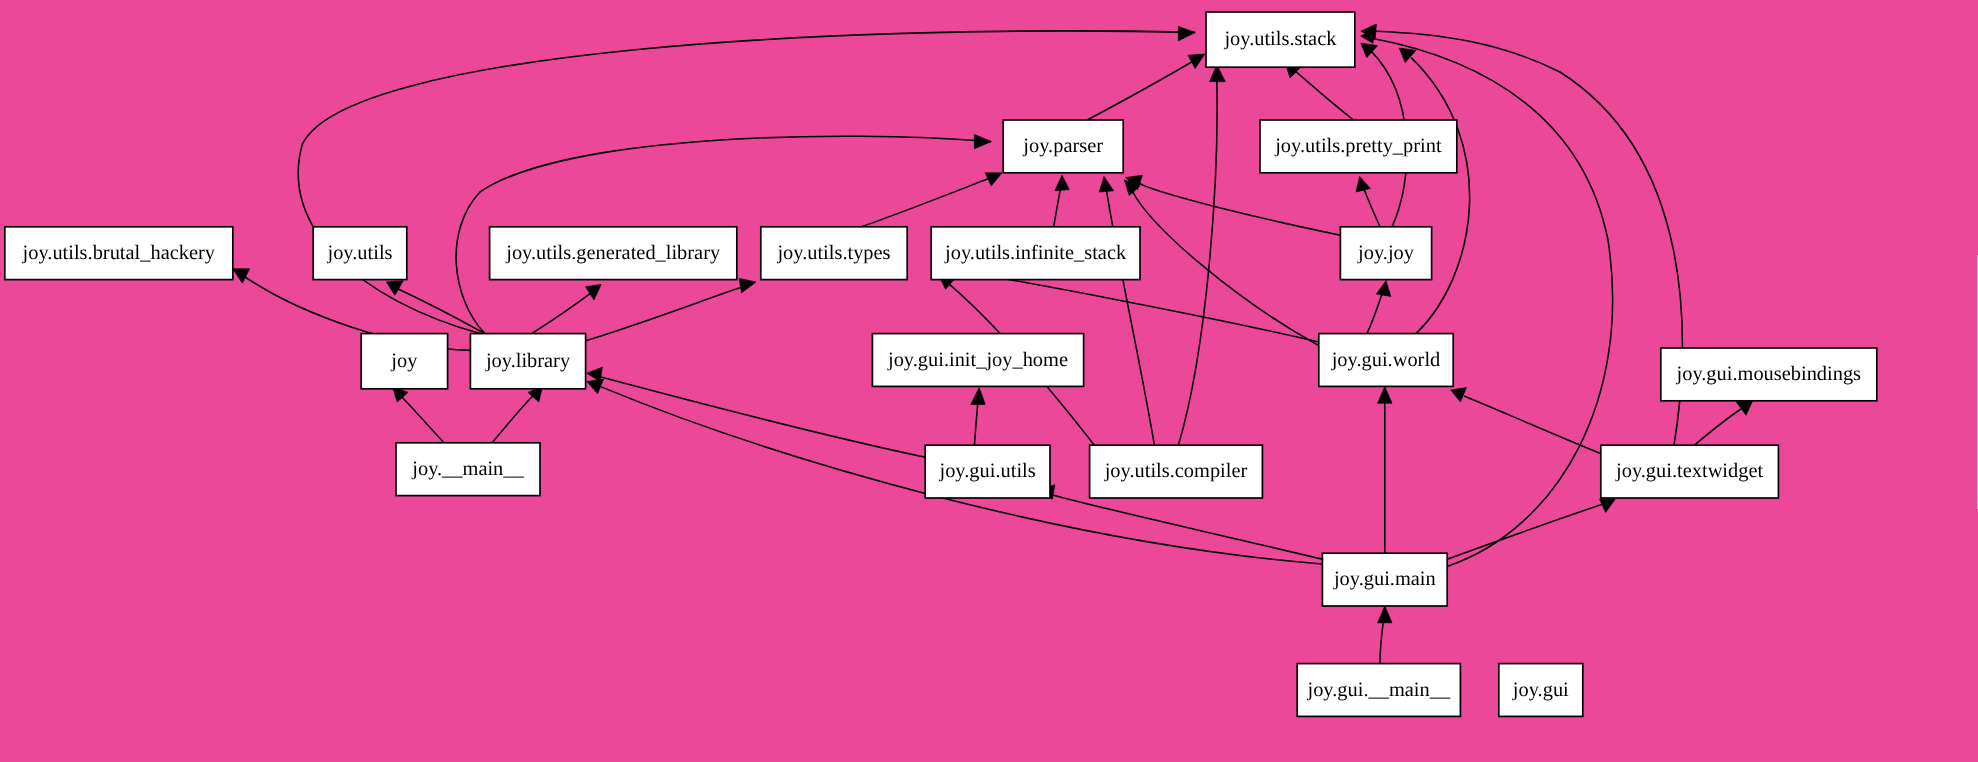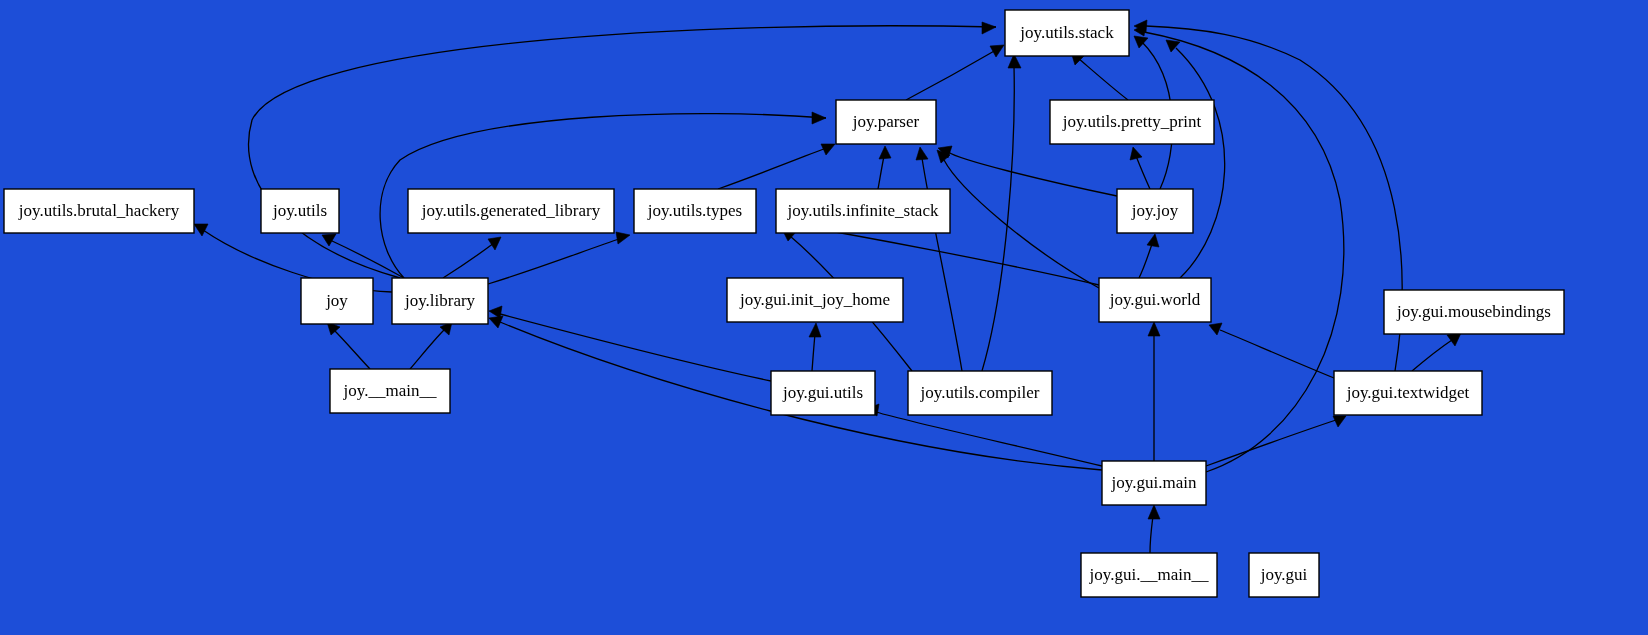--- a/index.html
+++ b/index.html
@@ -4,21 +4,21 @@
 <style>
   html, body {
     margin: 0;
     padding: 0;
     background: #ffffff;
   }
   #graph-root {
     position: relative;
     width: 1648px;
     height: 635px;
-    background: #1d4ed8;
+    background: #ec4899;
     font-family: "Liberation Serif", "DejaVu Serif", serif;
     overflow: hidden;
   }
   #graph-svg {
     position: absolute;
     top: 0;
     left: 0;
     width: 1648px;
     height: 635px;
   }

